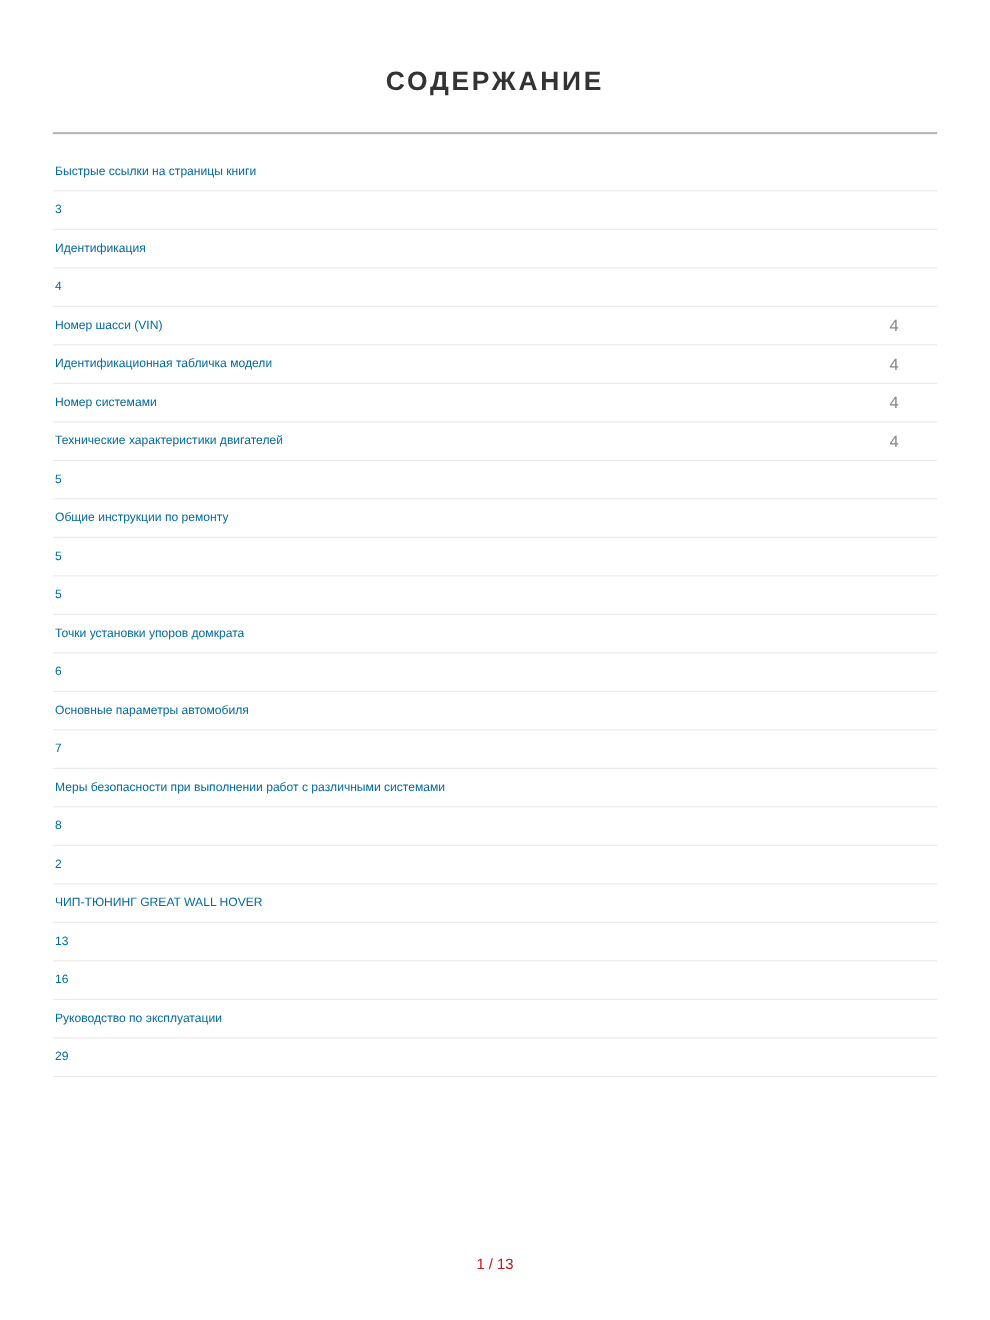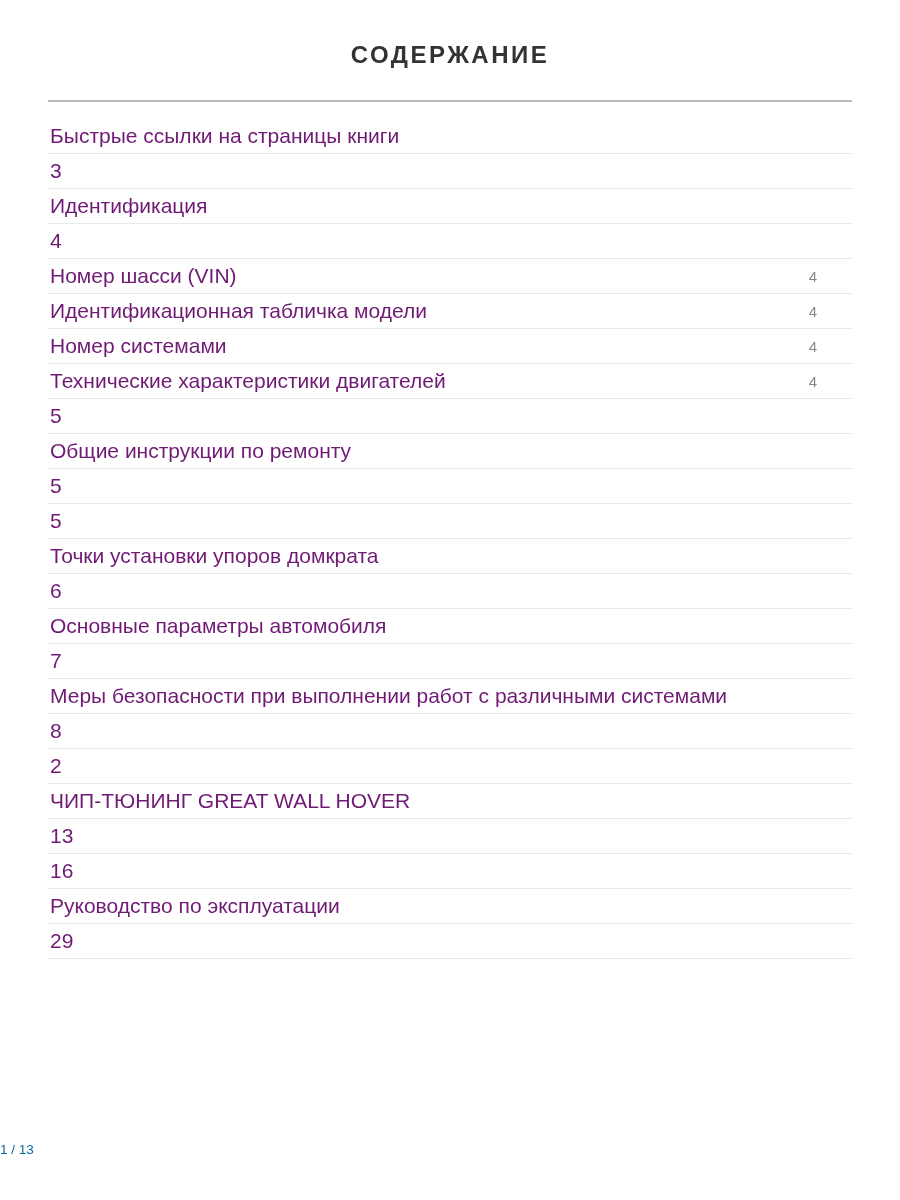--- a/index.html
+++ b/index.html
@@ -9,21 +9,21 @@
   }
   .page {
     position: relative;
     width: 900px;
     height: 1200px;
     background: #ffffff;
     font-family: "Liberation Sans", sans-serif;
     overflow: hidden;
   }
   .title {
-    padding-top: 40px;
+    padding-top: 60px;
     text-align: center;
     font-size: 24px;
     line-height: 30px;
     font-weight: bold;
     letter-spacing: 2.5px;
     color: #333333;
   }
   .top-rule {
     margin: 30px 48px 0 48px;
     border: none;
@@ -35,40 +35,40 @@
   }
   .toc-row {
     height: 34px;
     display: flex;
     align-items: center;
     justify-content: space-between;
     border-bottom: 1px solid #e9e9e9;
     cursor: pointer;
   }
   .toc-label {
-    font-size: 21px;
-    color: #701a75;
+    font-size: 11px;
+    color: #0369a1;
     padding-left: 2px;
     white-space: nowrap;
     overflow: hidden;
   }
   .toc-page {
     font-size: 15px;
     color: #888888;
     margin-right: 35px;
     white-space: nowrap;
   }
   .footer {
     position: absolute;
     left: 0;
     top: 1142px;
     width: 100%;
-    text-align: left;
+    text-align: center;
     font-size: 13.5px;
-    color: #0369a1;
+    color: #b91c1c;
   }
 </style>
 </head>
 <body>
 
 <div class="page">
 
   <div class="title">СОДЕРЖАНИЕ</div>
 
   <hr class="top-rule">

